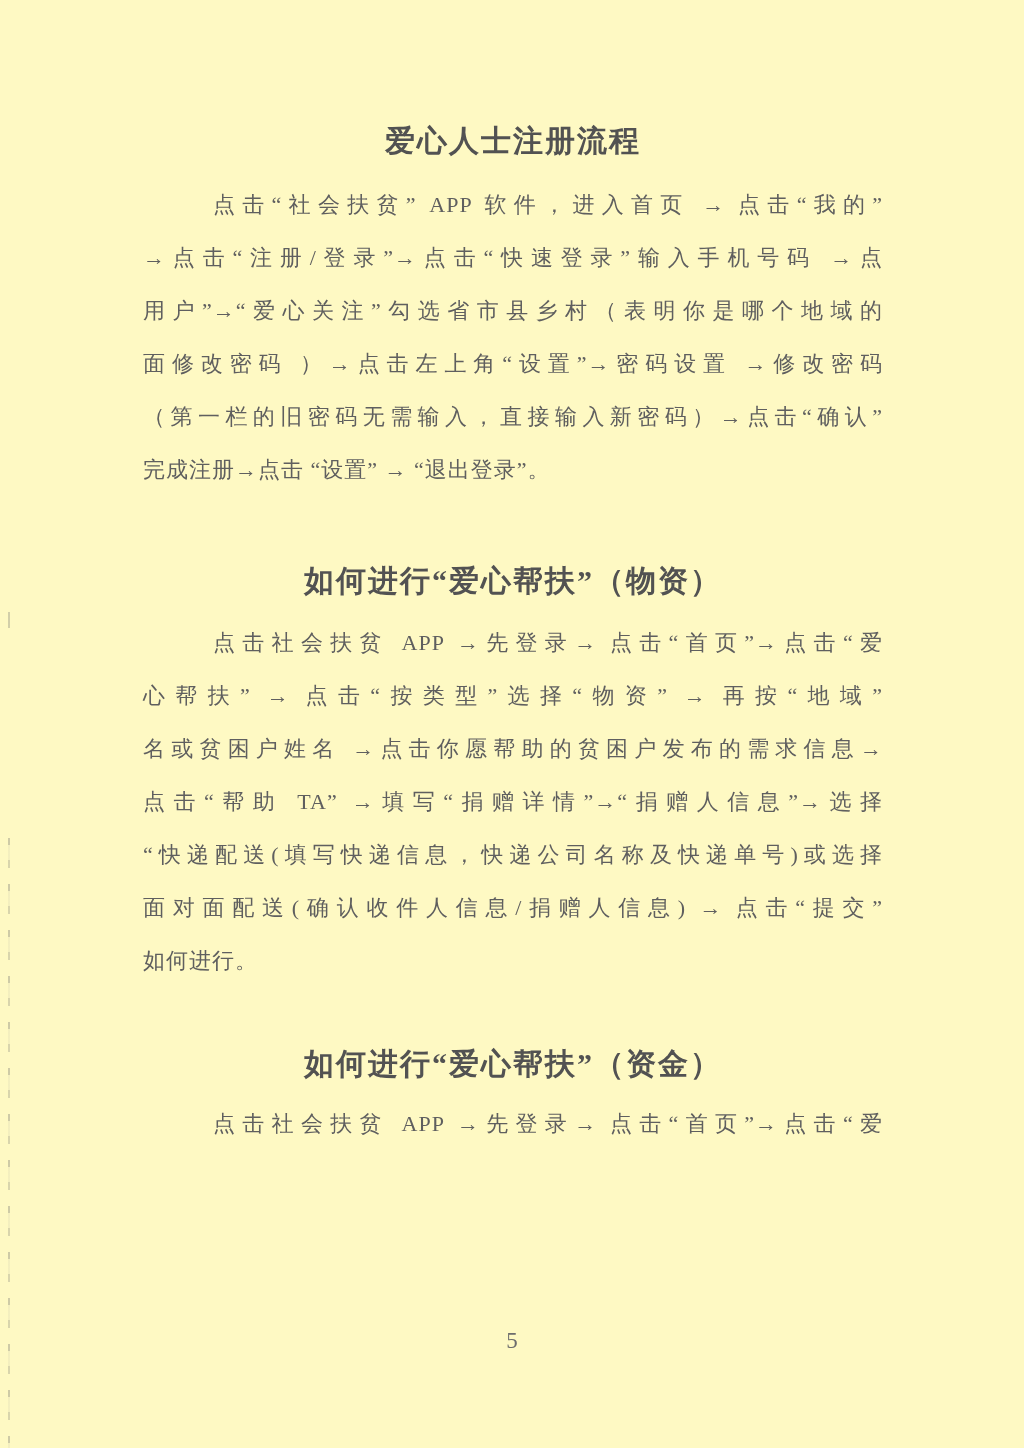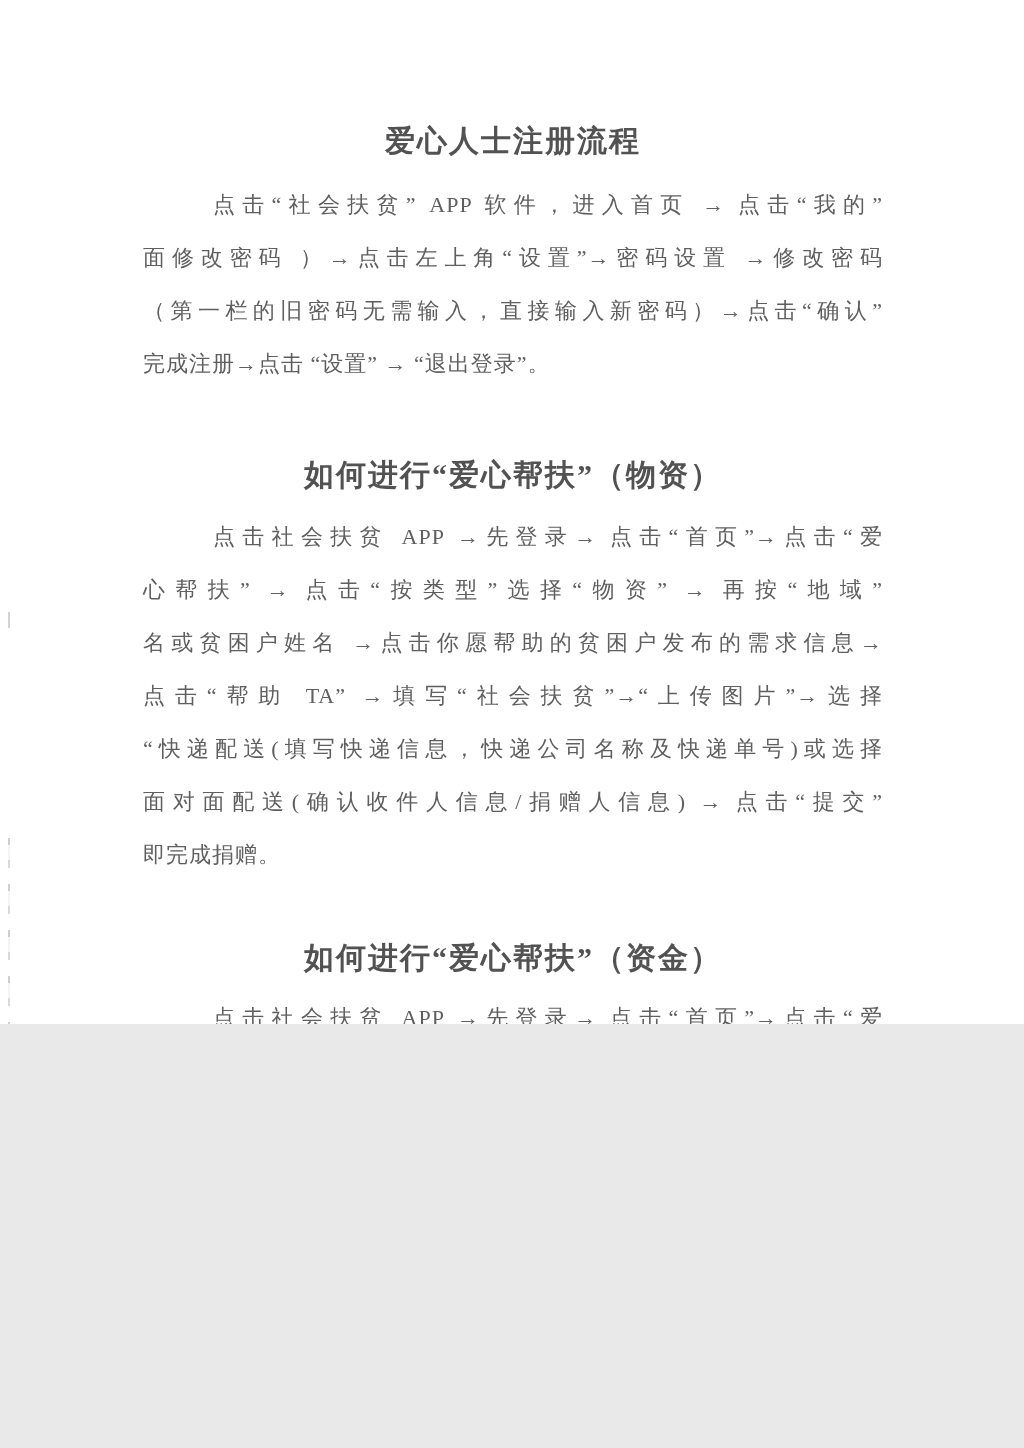--- a/index.html
+++ b/index.html
@@ -3,23 +3,23 @@
 <meta charset="utf-8">
 <style>
   html, body {
     margin: 0;
     padding: 0;
     background: #e9e9e9;
   }
   .page {
     position: relative;
     width: 1024px;
-    height: 1024px;
+    height: 1448px;
     margin: 0 auto;
-    background: #ffffff;
+    background: #fef9c3;
     overflow: hidden;
     font-family: "Liberation Serif", "DejaVu Serif", serif;
     color: #5f5f5f;
   }
   .content {
     position: absolute;
     left: 143px;
     top: 0;
     width: 740px;
   }
@@ -92,36 +92,38 @@
 
   <div class="scan-mark seg1"></div>
   <div class="scan-mark seg2"></div>
 
   <div class="content">
 
     <section>
       <h1 class="sec-title" id="title-1">爱心人士注册流程</h1>
       <div class="para body-1">
           <div class="line indent">点击“社会扶贫” APP 软件，进入首页 → 点击“我的”</div>
+          <div class="line">→点击“注册/登录”→点击“快速登录”输入手机号码 →点</div>
+          <div class="line">用户”→“爱心关注”勾选省市县乡村（表明你是哪个地域的</div>
           <div class="line">面修改密码 ）→点击左上角“设置”→密码设置 →修改密码</div>
           <div class="line">（第一栏的旧密码无需输入，直接输入新密码）→点击“确认”</div>
           <div class="line last">完成注册→点击 “设置” → “退出登录”。</div>
         </div>
     </section>
 
     <section>
       <h1 class="sec-title" id="title-2">如何进行“爱心帮扶”（物资）</h1>
       <div class="para body-2">
           <div class="line indent">点击社会扶贫 APP →先登录→ 点击“首页”→点击“爱</div>
           <div class="line">心帮扶” → 点击“按类型”选择“物资” → 再按“地域”</div>
           <div class="line">名或贫困户姓名 →点击你愿帮助的贫困户发布的需求信息→</div>
-          <div class="line">点击“帮助 TA” →填写“社会扶贫”→“上传图片”→选择</div>
+          <div class="line">点击“帮助 TA” →填写“捐赠详情”→“捐赠人信息”→选择</div>
           <div class="line">“快递配送(填写快递信息，快递公司名称及快递单号)或选择</div>
           <div class="line">面对面配送(确认收件人信息/捐赠人信息) → 点击“提交”</div>
-          <div class="line last">即完成捐赠。</div>
+          <div class="line last">如何进行。</div>
         </div>
     </section>
 
     <section>
       <h1 class="sec-title" id="title-3">如何进行“爱心帮扶”（资金）</h1>
       <div class="para body-3">
           <div class="line indent">点击社会扶贫 APP →先登录→ 点击“首页”→点击“爱</div>
         </div>
     </section>
 

